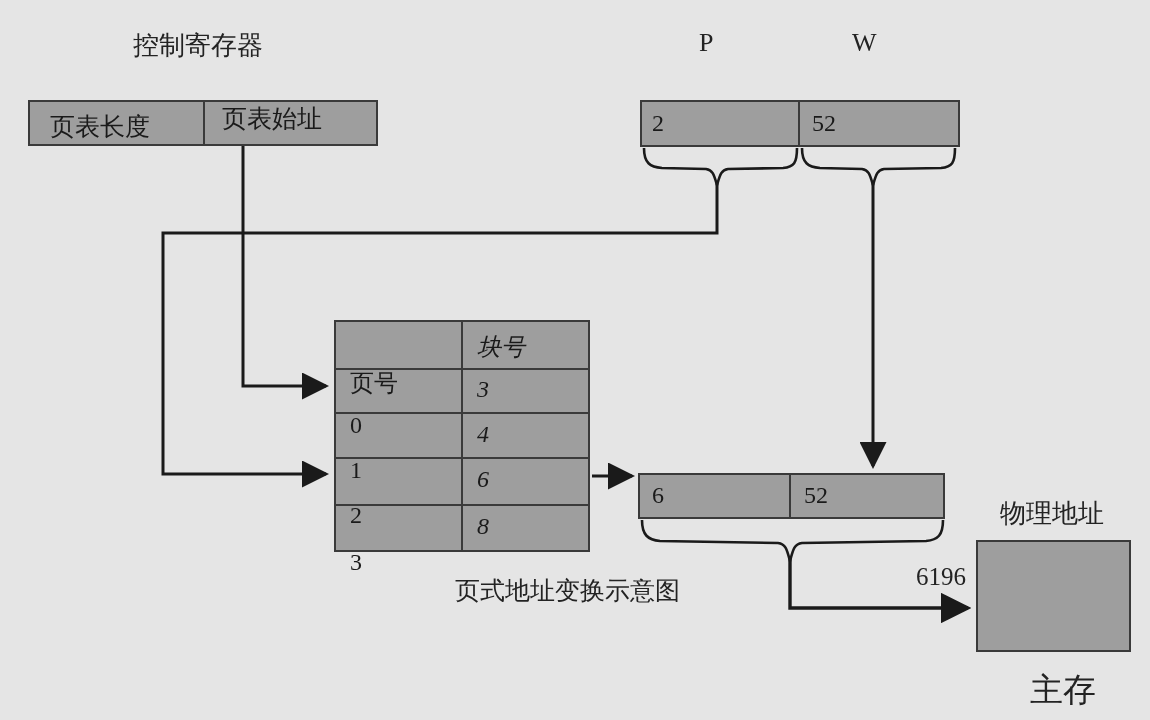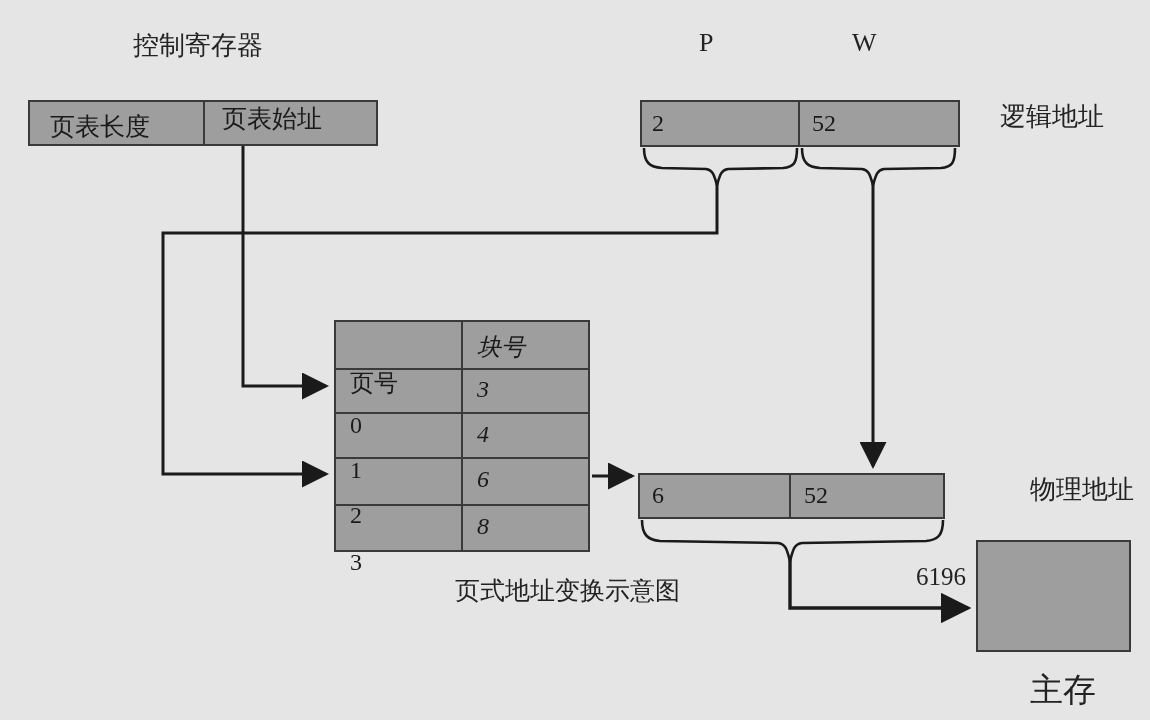--- a/index.html
+++ b/index.html
@@ -90,21 +90,21 @@
   #physical-address-box {
     left: 638px; top: 473px; width: 307px; height: 46px;
   }
   #physical-address-divider {
     position: absolute;
     left: 789px; top: 473px; width: 2px; height: 46px;
     background: #3a3a3a;
   }
   #physical-f-value { left: 652px; top: 482px; font-size: 24px; }
   #physical-w-value { left: 804px; top: 482px; font-size: 24px; }
-  #physical-address-label { left: 1000px; top: 472px; font-size: 26px; margin-left: 30px; }
+  #physical-address-label { left: 1000px; top: 496px; font-size: 26px; }
 
   
   #main-memory-box {
     left: 976px; top: 540px; width: 155px; height: 112px;
   }
   #main-memory-label { left: 1030px; top: 668px; font-size: 33px; }
 
   
   #result-value-label { left: 872px; top: 563px; font-size: 25px; margin-left: 44px; }
   #figure-caption { left: 455px; top: 574px; font-size: 25px; }
@@ -149,21 +149,20 @@
   <div class="cell-text cn" id="ctrl-len-label">页表长度</div>
   <div class="cell-text cn" id="ctrl-base-label">页表始址</div>
 
   <div class="label" id="label-p">P</div>
   <div class="label" id="label-w">W</div>
 
   <div class="box" id="logical-address-box"></div>
   <div id="logical-address-divider"></div>
   <div class="cell-text" id="logical-p-value">2</div>
   <div class="cell-text" id="logical-w-value">52</div>
-  <div class="label cn" id="logical-address-label">逻辑地址</div>
 
   <div class="box" id="page-table-box"></div>
   <div id="page-table-vline"></div>
   <div class="pt-hline" style="top:368px"></div>
   <div class="pt-hline" style="top:412px"></div>
   <div class="pt-hline" style="top:457px"></div>
   <div class="pt-hline" style="top:504px"></div>
 
   <div class="cell-text pt-text-l cn" style="top:331px">页号</div>
   <div class="cell-text pt-text-r cn" style="top:331px">块号</div>

